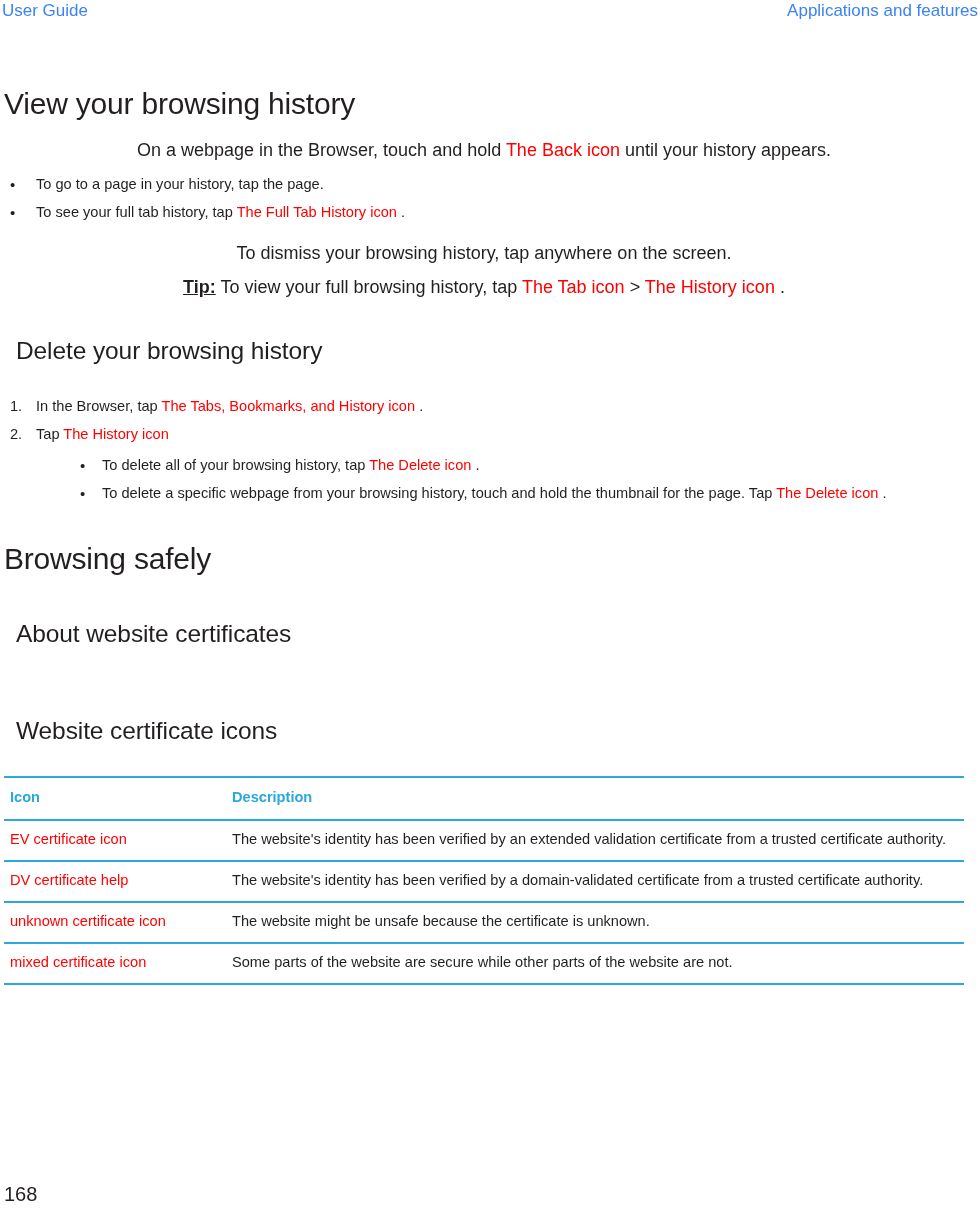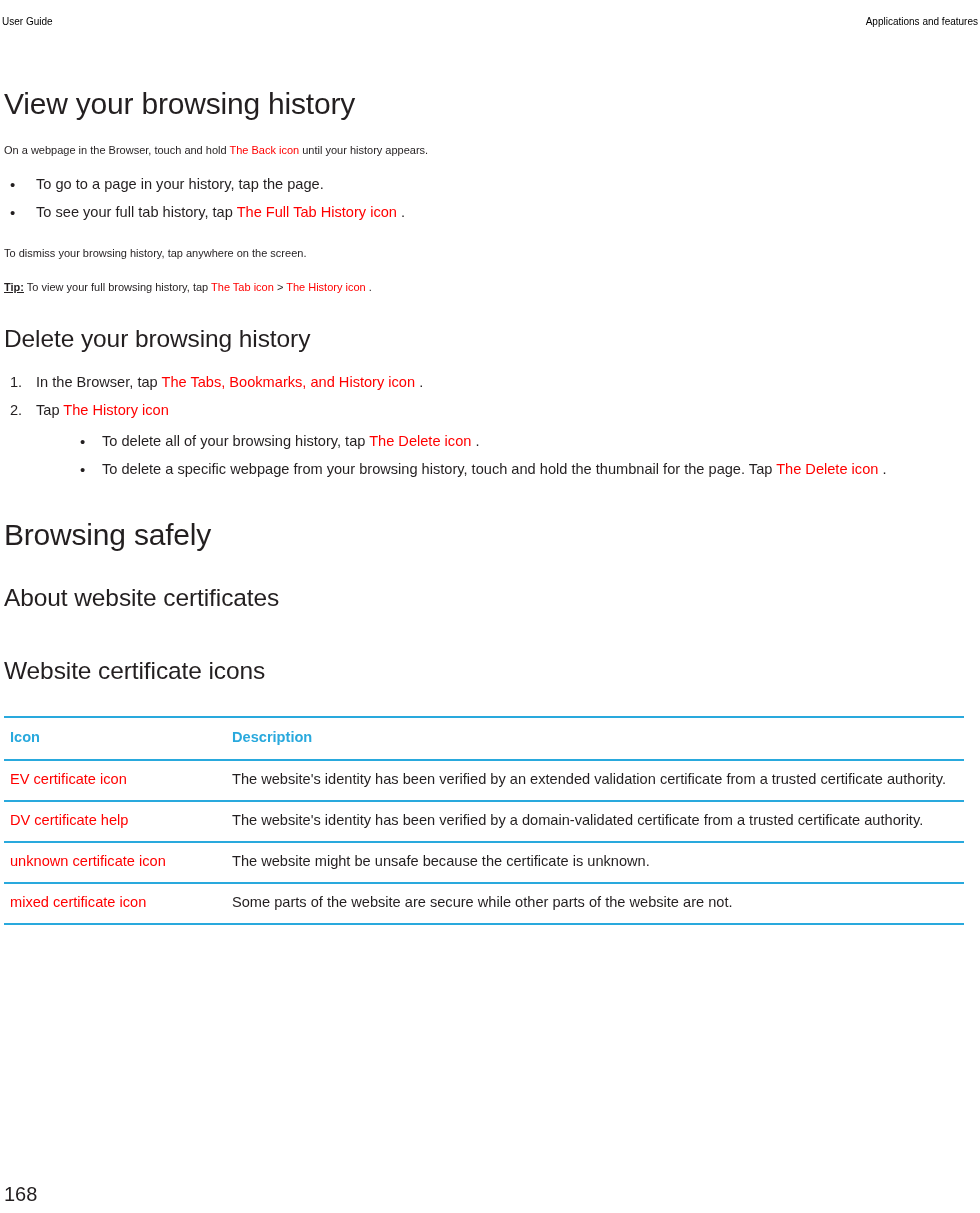--- a/index.html
+++ b/index.html
@@ -26,24 +26,24 @@
   
   .running-header {
     position: absolute;
     top: 0px;
     left: 0px;
     right: 0px;
     height: 22px;
     display: flex;
     justify-content: space-between;
     align-items: flex-start;
-    font-size: 10px;
+    font-size: 17px;
     line-height: 16px;
-    color: #000000;
-    padding: 14px 2px 0 2px;
+    color: #3b82f6;
+    padding: 3px 2px 0 2px;
     box-sizing: border-box;
   }
   .running-header .hdr-left { text-align: left; }
   .running-header .hdr-right { text-align: center; }
 
   
   .content {
     position: absolute;
     left: 4px;
     right: 16px;
@@ -56,30 +56,31 @@
     line-height: 36px;
     margin: 0 0 0 0;
     letter-spacing: -0.2px;
     color: #231f20;
   }
 
   h2.section {
     font-size: 24.5px;
     font-weight: 400;
     line-height: 30px;
-    margin: 0;
+    margin: 12px;
     letter-spacing: -0.1px;
     color: #231f20;
   }
 
   p.body-text {
-    font-size: 11px;
+    font-size: 18px;
     line-height: 21px;
     margin: 0;
     color: #231f20;
+    text-align: center;
   }
 
   .red { color: #ff0000; }
   .bold { font-weight: bold; text-decoration: underline; }
 
   
   .sp-h1-after { height: 18px; }
   .sp-para { height: 13px; }
   .sp-before-h2 { height: 26px; }
   .sp-before-h3 { height: 30px; }

